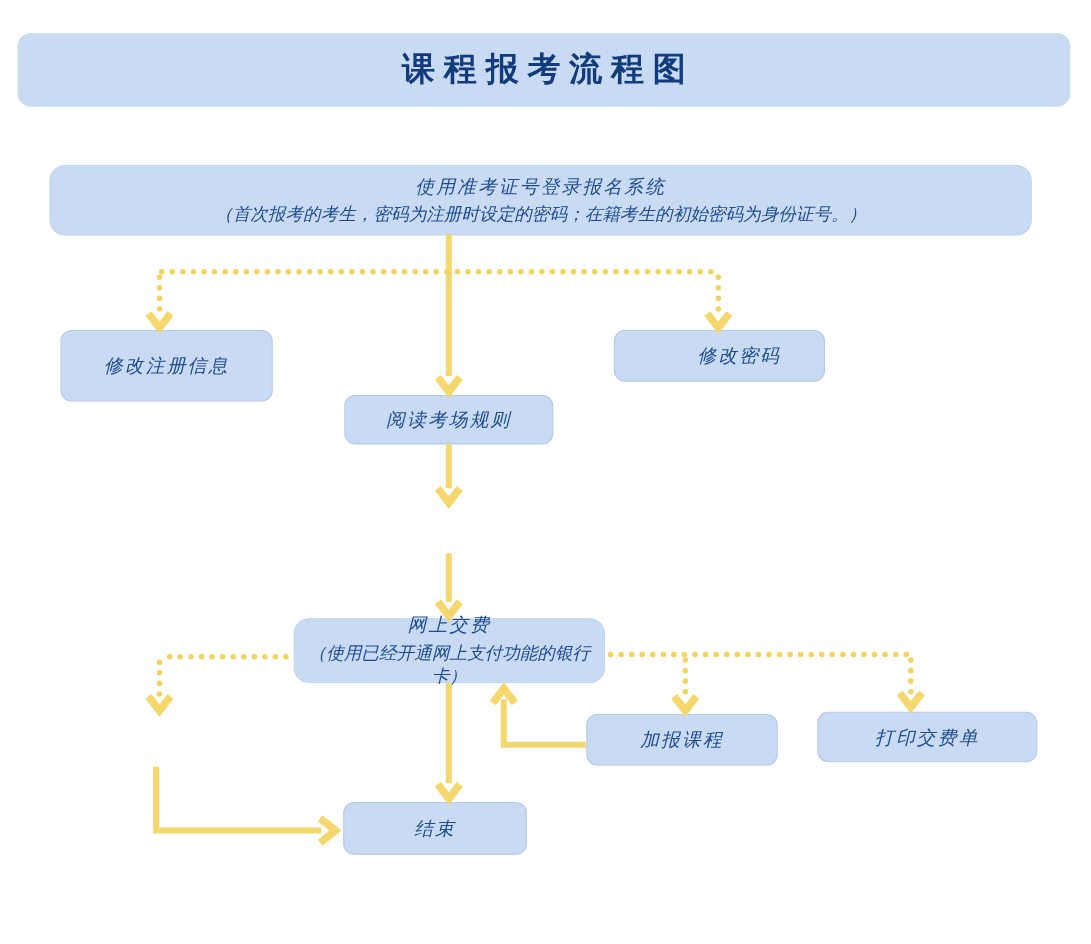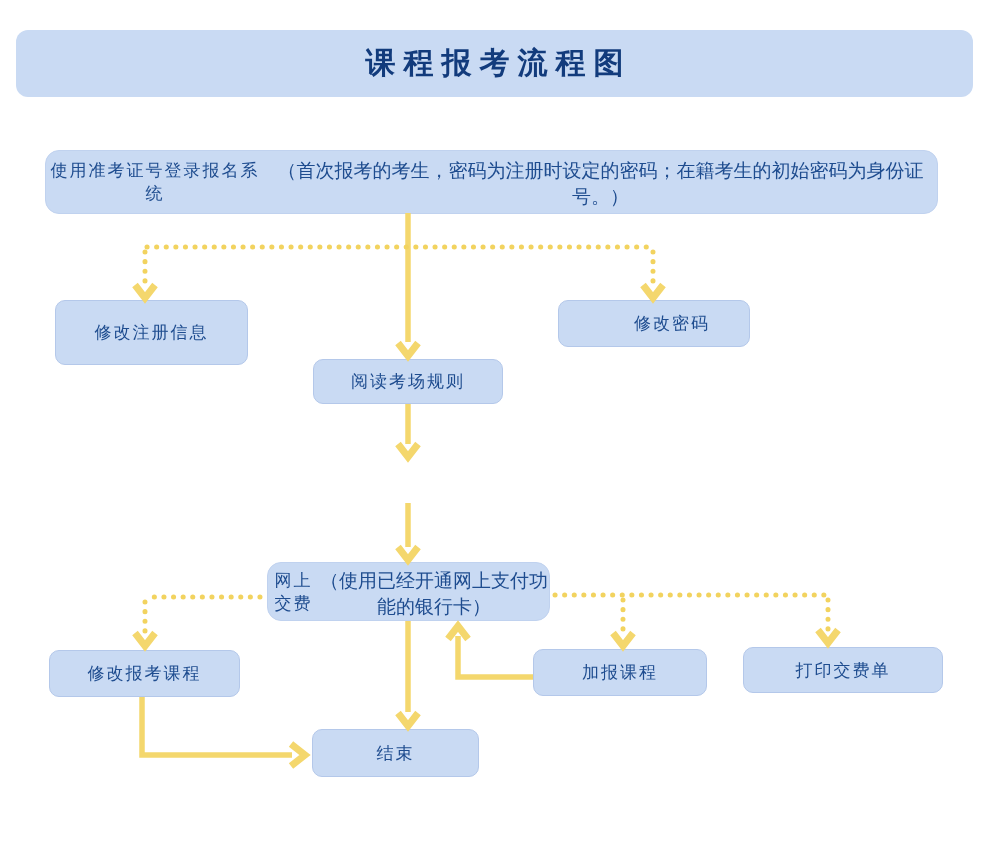--- a/index.html
+++ b/index.html
@@ -17,25 +17,25 @@
     display:flex;align-items:center;justify-content:center;
   }
   .banner h1{
     margin:12px;font-size:30px;font-weight:bold;color:#123b7c;
     letter-spacing:8px;text-indent:8px;
   }
   
   .node{
     position:absolute;background:#c9daf3;border:1px solid #b4c8ea;
     border-radius:10px;box-sizing:border-box;
-    display:flex;flex-direction:row;align-items:center;justify-content:center;
-    color:#1e4c8f;text-align:center;
+    display:flex;flex-direction:column;align-items:center;justify-content:center;
+    color:#1e4c8f;text-align:center;font-style:italic;
   }
   .node .l1{font-size:17px;letter-spacing:2px;}
-  .node .l2{font-size:19px;letter-spacing:0;margin-top:4px;}
+  .node .l2{font-size:16px;letter-spacing:0;margin-top:4px;}
   .big{border-radius:14px;border:1px solid #c0d2ef;}
   #n-login{left:45px;top:150px;width:893px;height:64px;}
   #n-modify-info{left:55px;top:300px;width:193px;height:65px;}
   #n-modify-password{left:558px;top:300px;width:192px;height:47px;padding-left:36px;}
   #n-read-rules{left:313px;top:359px;width:190px;height:45px;}
   #n-select-courses{left:313px;top:459px;width:190px;height:44px;}
   #n-pay-online{left:267px;top:562px;width:283px;height:59px;}
   #n-modify-courses{left:49px;top:650px;width:191px;height:47px;}
   #n-add-courses{left:533px;top:649px;width:174px;height:47px;}
   #n-print-bill{left:743px;top:647px;width:200px;height:46px;}
@@ -74,23 +74,20 @@
   <div class="node" id="n-read-rules">
     <div class="l1">阅读考场规则</div>
   </div>
 
 
   <div class="node big" id="n-pay-online">
     <div class="l1">网上交费</div>
     <div class="l2">（使用已经开通网上支付功能的银行卡）</div>
   </div>
 
-  <div class="node" id="n-modify-courses">
-    <div class="l1">修改报考课程</div>
-  </div>
 
   <div class="node" id="n-add-courses">
     <div class="l1">加报课程</div>
   </div>
 
   <div class="node" id="n-print-bill">
     <div class="l1">打印交费单</div>
   </div>
 
   <div class="node" id="n-end">

